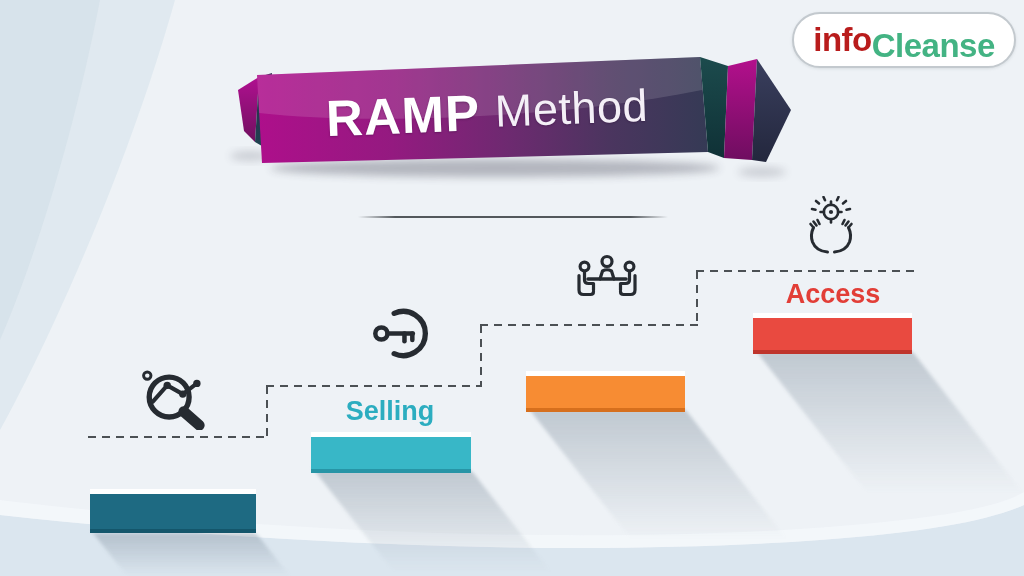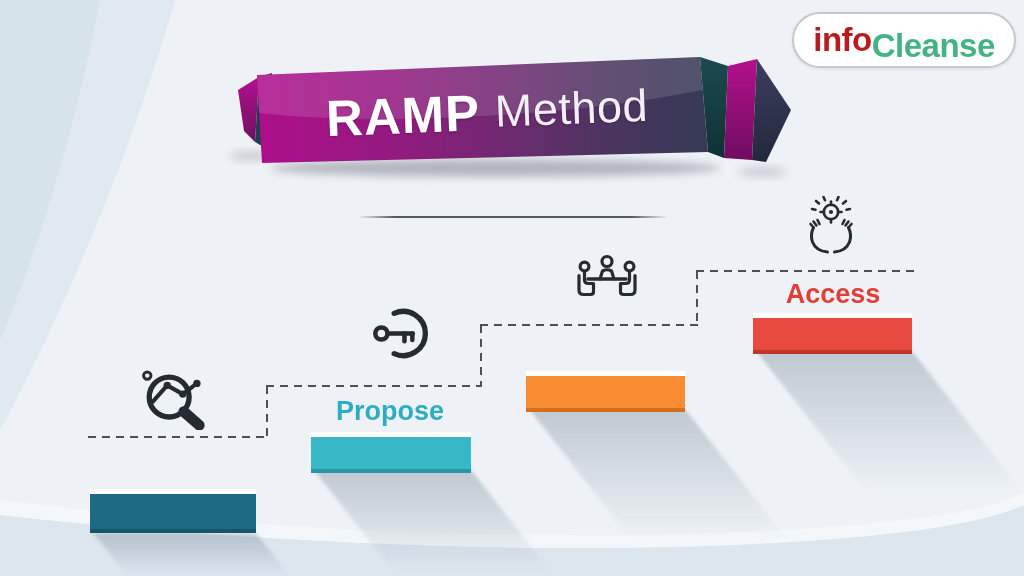--- a/index.html
+++ b/index.html
@@ -192,21 +192,21 @@
 
   <div class="icon-box ic-access">
     <svg width="62" height="55" viewBox="0 0 62 56" fill="none" stroke="#262b31" stroke-linecap="round" stroke-linejoin="round">
       <path d="M22,7.5 A22.5,22.5 0 1 1 22,48.5" stroke-width="5.4"></path>
       <circle cx="9" cy="28" r="6.2" stroke-width="4.6"></circle>
       <path d="M15.5,28 H41" stroke-width="4.6"></path>
       <path d="M32.5,28 V36" stroke-width="4.6"></path>
       <path d="M40.5,28 V34.5" stroke-width="4.6"></path>
     </svg>
   </div>
-  <div class="step-label lab-access" style="--bar: #38b7c7; --edge: #2795a6; --label: #2cadc0;">Propose</div>
+  <div class="step-label lab-access" style="--bar: #38b7c7; --edge: #2795a6; --label: #2cadc0;">Selling</div>
   <div class="bar bar-access" style="--bar: #38b7c7; --edge: #2795a6; --label: #2cadc0;">
     <div class="strip"></div>
     <div class="body"></div>
     <div class="edge"></div>
   </div>
 
   <div class="icon-box ic-meeting">
     <svg width="68" height="50" viewBox="0 0 68 50" fill="none" stroke="#262b31" stroke-width="3.2" stroke-linecap="round" stroke-linejoin="round">
       <circle cx="34" cy="7.5" r="5"></circle>
       <path d="M27,25 L29.5,17 Q34,14.5 38.5,17 L41,25"></path>

